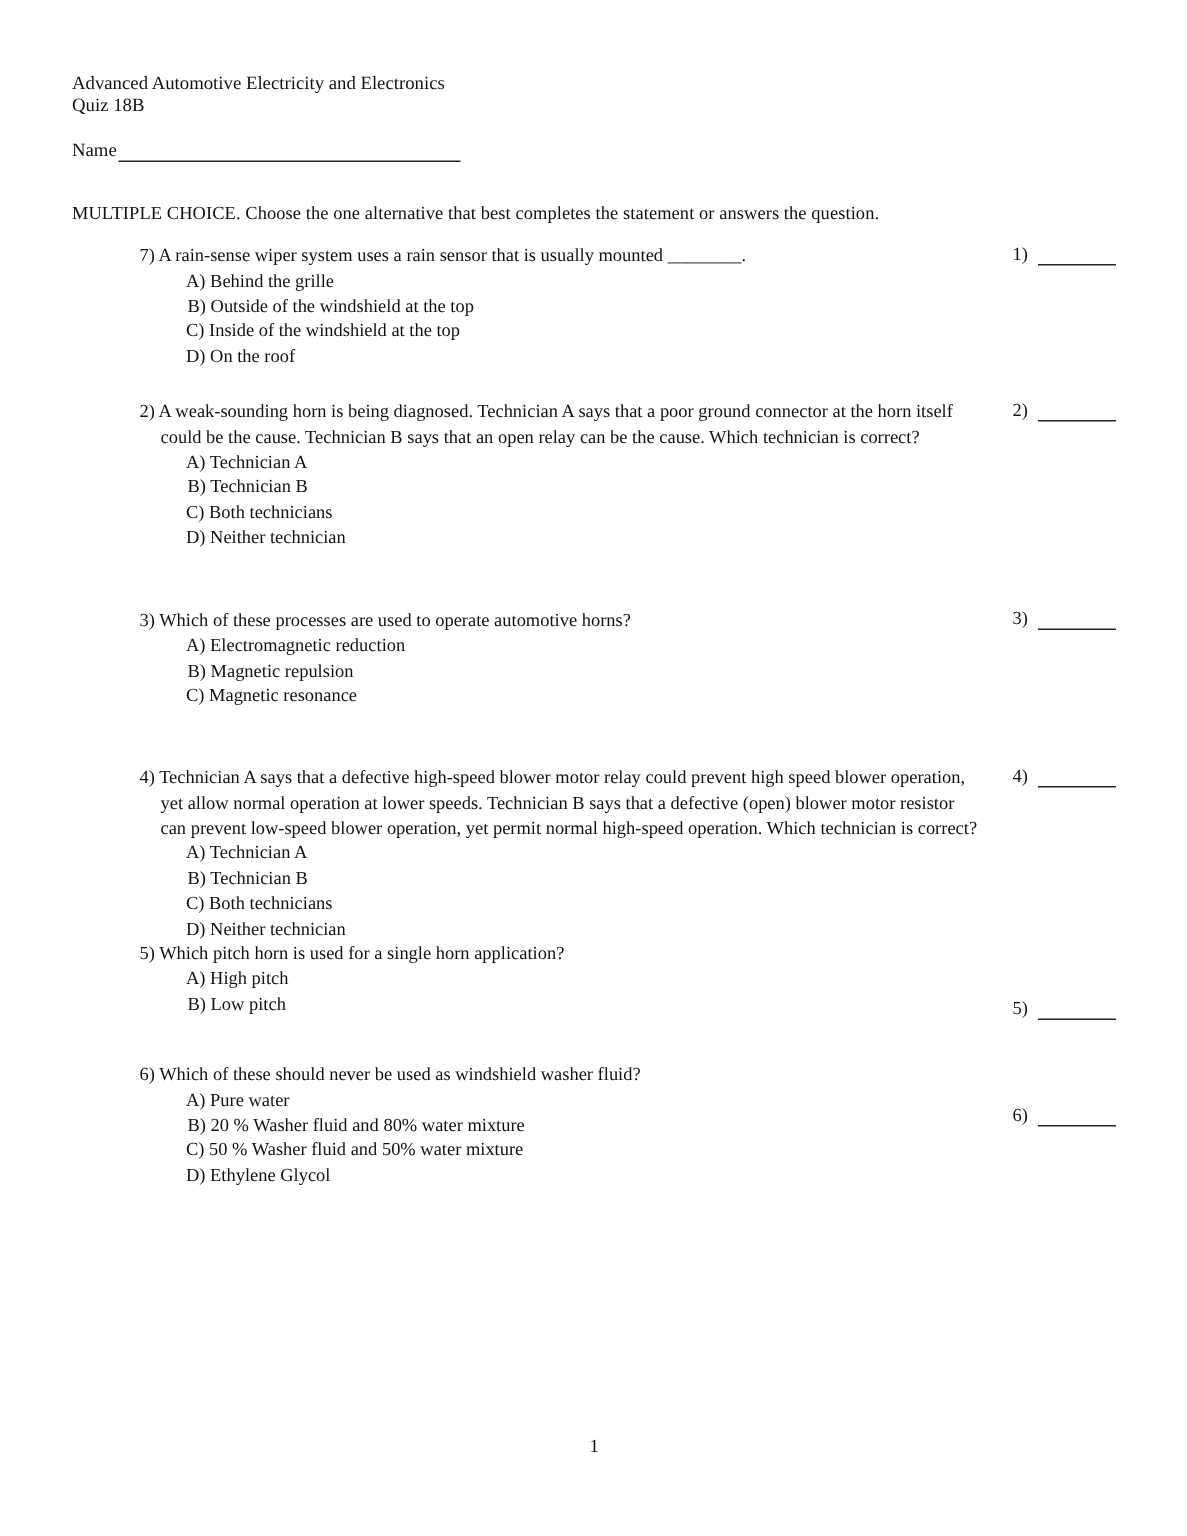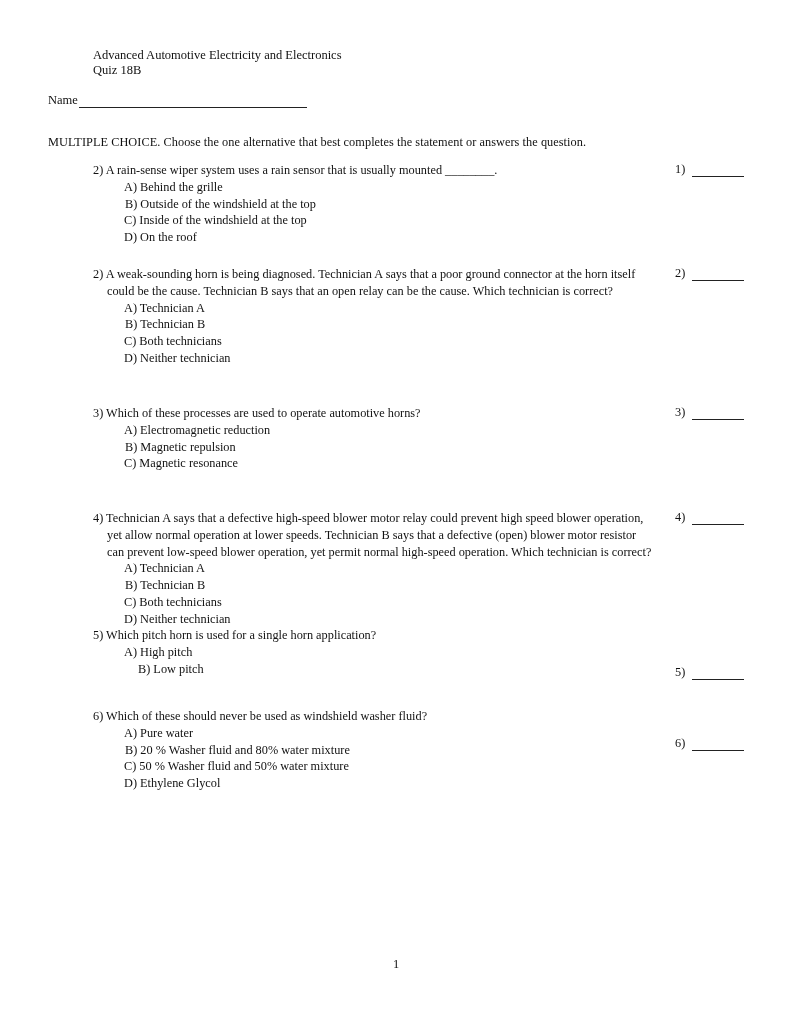--- a/index.html
+++ b/index.html
@@ -14,21 +14,20 @@
       overflow: hidden;
       color: #111111;
       font-family: "Liberation Serif", "DejaVu Serif", serif;
     }
     .header {
       position: absolute;
       left: 48px;
       top: 48px;
       font-size: 12.5px;
       line-height: 15px;
-      margin-left: 45px;
     }
     .name-row {
       position: absolute;
       left: 48px;
       top: 93px;
       font-size: 12.5px;
       display: flex;
       align-items: flex-end;
     }
     .name-line {
@@ -93,21 +92,21 @@
 </div>
 
 <div class="name-row">
   <span>Name</span>
   <span class="name-line"></span>
 </div>
 
 <div class="instructions">MULTIPLE CHOICE.  Choose the one alternative that best completes the statement or answers the question.</div>
 
 <div class="question" style="top:162px;">
-  <div class="q-stem">2) A rain-sense wiper system uses a rain sensor that is usually mounted ________.</div>
+  <div class="q-stem">7) A rain-sense wiper system uses a rain sensor that is usually mounted ________.</div>
   <div class="options">
     <div class="option">A) Behind the grille</div>
     <div class="option" style="margin-left:1px">B) Outside of the windshield at the top</div>
     <div class="option">C) Inside of the windshield at the top</div>
     <div class="option">D) On the roof</div>
   </div>
 </div>
 <div class="answer-slot" style="top:162px;">
   <span>1)</span>
   <span class="answer-line"></span>
@@ -151,21 +150,21 @@
 </div>
 <div class="answer-slot" style="top:510px;">
   <span>4)</span>
   <span class="answer-line"></span>
 </div>
 
 <div class="question" style="top:627px;">
   <div class="q-stem">5) Which pitch horn is used for a single horn application?</div>
   <div class="options">
     <div class="option">A) High pitch</div>
-    <div class="option" style="margin-left:14px">B) Low pitch</div>
+    <div class="option" style="margin-left:1px">B) Low pitch</div>
   </div>
 </div>
 <div class="answer-slot" style="top:665px;">
   <span>5)</span>
   <span class="answer-line"></span>
 </div>
 
 <div class="question" style="top:708px;">
   <div class="q-stem">6) Which of these should never be used as windshield washer fluid?</div>
   <div class="options">

